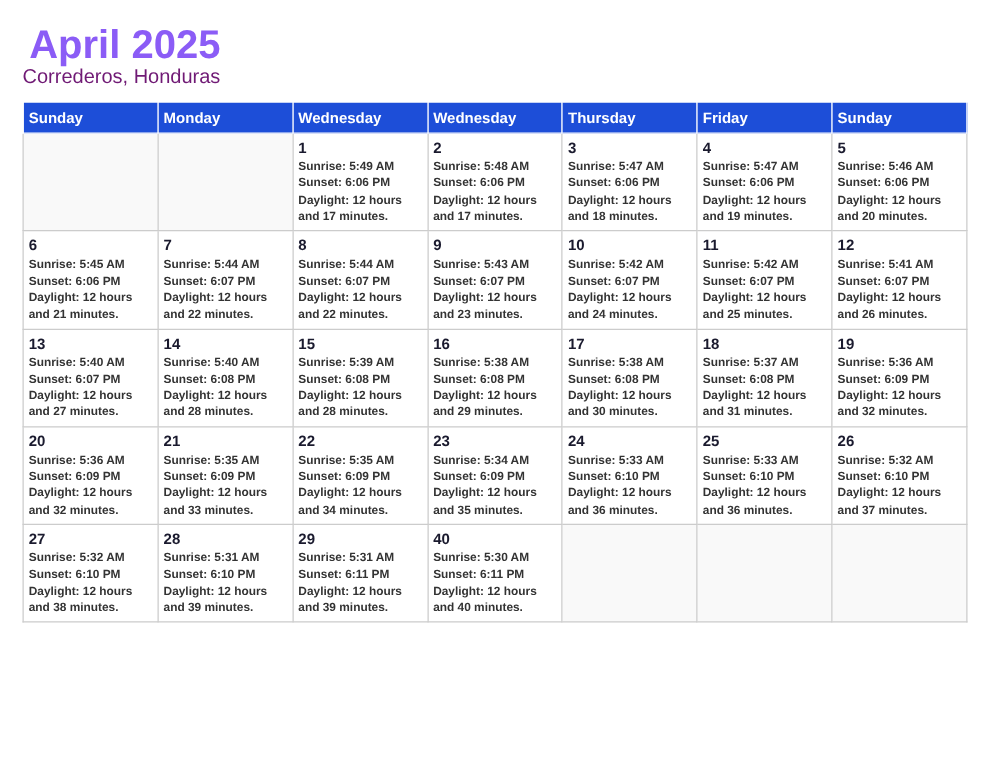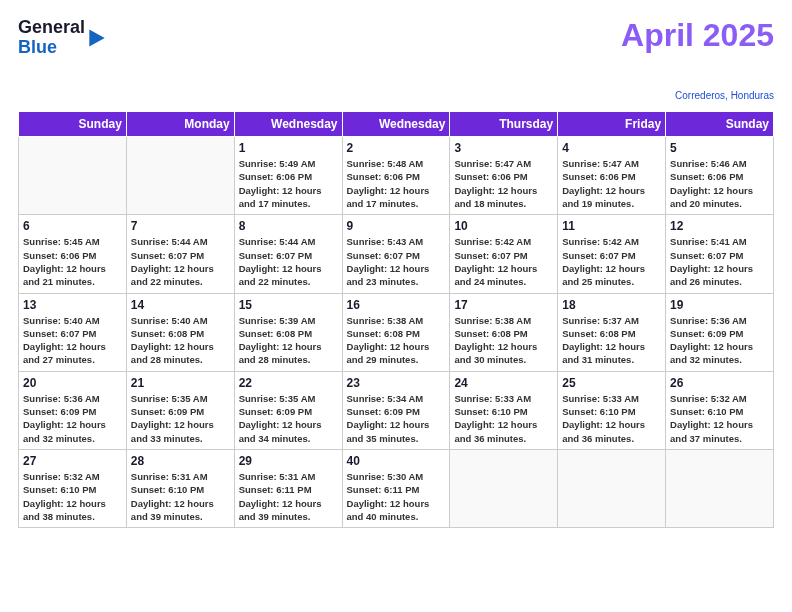--- a/index.html
+++ b/index.html
@@ -49,38 +49,37 @@
     .title-block {
       text-align: right;
     }
     .title-block h1 {
       font-size: 32px;
       font-weight: bold;
       color: #8b5cf6;
       line-height: 1.1;
     }
     .title-block h2 {
-      font-size: 10px;
+      font-size: 16px;
       font-weight: normal;
-      color: #1d4ed8;
-      margin-top: 37px;
+      color: #701a75;
     }
     .calendar {
       width: 100%;
       border-collapse: collapse;
       font-size: 10.5px;
       color: #222;
     }
     .calendar thead tr th {
-      background-color: #6d28d9;
+      background-color: #1d4ed8;
       color: #fff;
       font-weight: bold;
       font-size: 12px;
       padding: 5px 4px;
-      text-align: right;
+      text-align: left;
       border: 1px solid #fff;
       margin-left: 36px;
     }
     .calendar tbody tr td {
       border: 1px solid #ccc;
       vertical-align: top;
       padding: 4px 4px;
       width: 14.28%;
       min-height: 75px;
       height: 75px;
@@ -100,31 +99,20 @@
       color: #333;
       line-height: 1.4;
       font-weight: bold;
     }
   </style>
 </head>
 <body>
 
 <div class="page">
   <div class="header">
-    <div class="logo">
-      <div style="display:flex;align-items:center;">
-        <div class="logo-text">
-          <span class="logo-general">General</span>
-          <span class="logo-blue">Blue</span>
-        </div>
-        <svg class="logo-icon" viewBox="0 0 22 28" width="22" height="28">
-          <polygon points="2,4 20,14 2,24" fill="#1565c0"></polygon>
-        </svg>
-      </div>
-    </div>
     <div class="title-block">
       <h1>April 2025</h1>
       <h2>Correderos, Honduras</h2>
     </div>
   </div>
 
   <table class="calendar">
     <thead>
       <tr>
       <th>Sunday</th>

